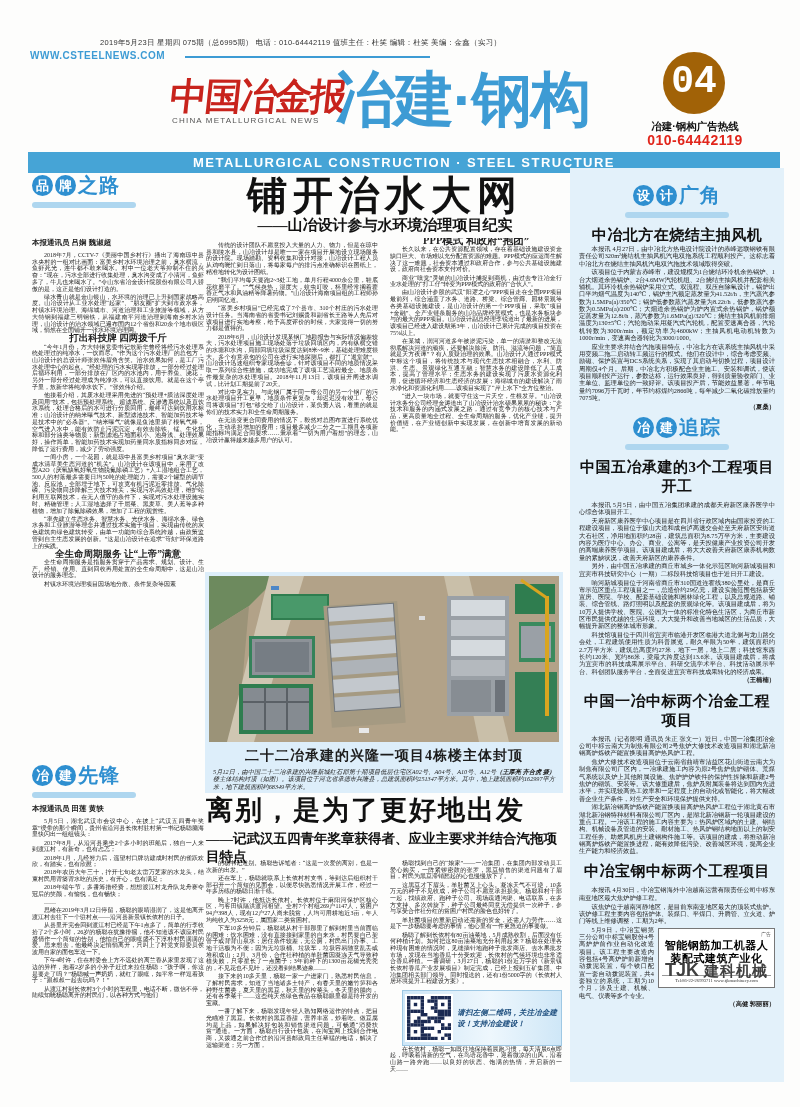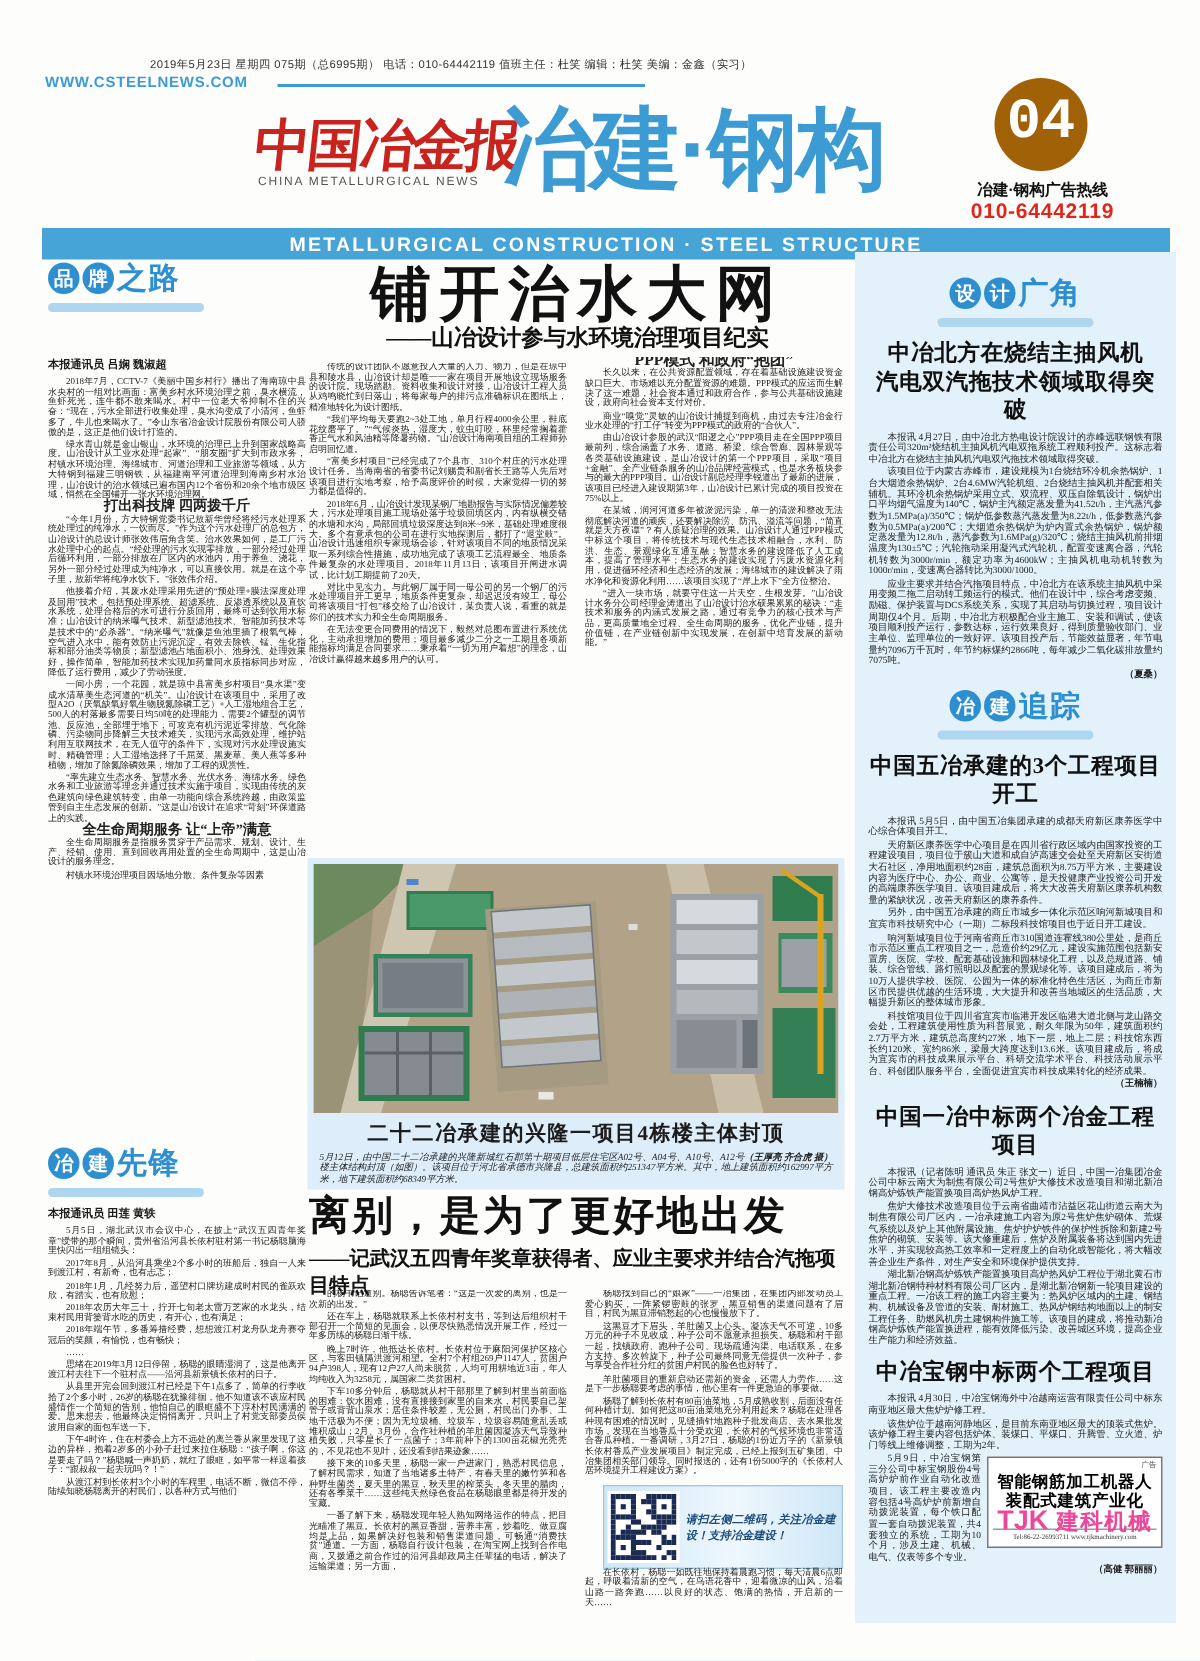--- a/index.html
+++ b/index.html
@@ -59,21 +59,21 @@
   .sb-text p{margin:0 0 1.5px;text-indent:2em;}
   .credit{text-align:right;font-weight:bold;}
   .badge.center{justify-content:center;margin-top:4px;}
   .badge-bar.center{width:104px;margin:3px auto 6px;}
 
   
   .adbox{float:right;width:117px;background:#fff;border:1px solid #777;margin:2px 0 0 4px;padding:2px 3px 2px;
          box-sizing:border-box;text-align:center;}
   .ad-tag{font-size:5px;text-align:right;color:#555;margin-bottom:1px;}
   .ad-line{font-size:11px;font-weight:900;font-family:"Liberation Sans",sans-serif;letter-spacing:.5px;color:#000;line-height:13px;}
-  .ad-brand{font-size:15px;font-weight:900;font-family:"Liberation Sans",sans-serif;letter-spacing:1px;margin:2px 0 1px;color:#ec4899;}
+  .ad-brand{font-size:15px;font-weight:900;font-family:"Liberation Sans",sans-serif;letter-spacing:1px;margin:2px 0 1px;color:#404040;}
   .ad-brand .tjk{font-size:18px;letter-spacing:0;}
   .ad-contact{font-size:4.6px;color:#333;border-top:1px solid #999;padding-top:1px;}
 
   
   .qrbox{float:right;width:160px;height:56px;border:1px solid #9ec8e4;margin:3px 0 0 4px;
          background:linear-gradient(90deg,#cfe7f7,#eef7fd 55%,#cfe7f7);display:flex;align-items:center;gap:6px;
          padding:4px;box-sizing:border-box;}
   .qr-text{font-size:7.5px;font-weight:bold;color:#1d4e7e;font-style:italic;line-height:11px;flex:1;}
 </style>
 </head>
@@ -360,21 +360,20 @@
   <div class="abs sidebar">
     <div class="sidebar-inner">
       <div class="badge center">
         <span class="bc">设</span>
         <span class="bc">计</span>
         <span class="bt">广角</span>
       </div>
       <div class="badge-bar center"></div>
 
       <div class="sb-title" style="margin-bottom:0;">中冶北方在烧结主抽风机</div>
-      <div class="sb-title" style="margin-top:0;">汽电双汽拖技术领域取得突破</div>
       <div class="sb-text">
           <p>本报讯 4月27日，由中冶北方热电设计院设计的赤峰远联钢铁有限责任公司320m²烧结机主抽风机汽电双拖系统工程顺利投产。这标志着中冶北方在烧结主抽风机汽电双汽拖技术领域取得突破。</p>
           <p>该项目位于内蒙古赤峰市，建设规模为1台烧结环冷机余热锅炉、1台大烟道余热锅炉、2台4.6MW汽轮机组、2台烧结主抽风机并配套相关辅机。其环冷机余热锅炉采用立式、双流程、双压自除氧设计，锅炉出口平均烟气温度为140℃，锅炉主汽额定蒸发量为41.52t/h，主汽蒸汽参数为1.5MPa(a)/350℃；锅炉低参数蒸汽蒸发量为8.22t/h，低参数蒸汽参数为0.5MPa(a)/200℃；大烟道余热锅炉为炉内置式余热锅炉，锅炉额定蒸发量为12.8t/h，蒸汽参数为1.6MPa(g)/320℃；烧结主抽风机前排烟温度为130±5℃；汽轮拖动采用凝汽式汽轮机，配置变速离合器，汽轮机转数为3000r/min，额定功率为4600kW；主抽风机电动机转数为1000r/min，变速离合器转比为3000/1000。</p>
           <p>应业主要求并结合汽拖项目特点，中冶北方在该系统主抽风机中采用变频二拖二启动转工频运行的模式。他们在设计中，综合考虑变频、励磁、保护装置与DCS系统关系，实现了其启动与切换过程，项目设计周期仅4个月。后期，中冶北方积极配合业主施工、安装和调试，使该项目顺利投产运行，参数达标，运行效果良好，得到质量验收部门、业主单位、监理单位的一致好评。该项目投产后，节能效益显著，年节电量约7096万千瓦时，年节约标煤约2866吨，每年减少二氧化碳排放量约7075吨。</p>
         </div>
       <div class="sb-text credit">（夏桑）</div>
 
       <div class="badge center">
         <span class="bc">冶</span>
         <span class="bc">建</span>

